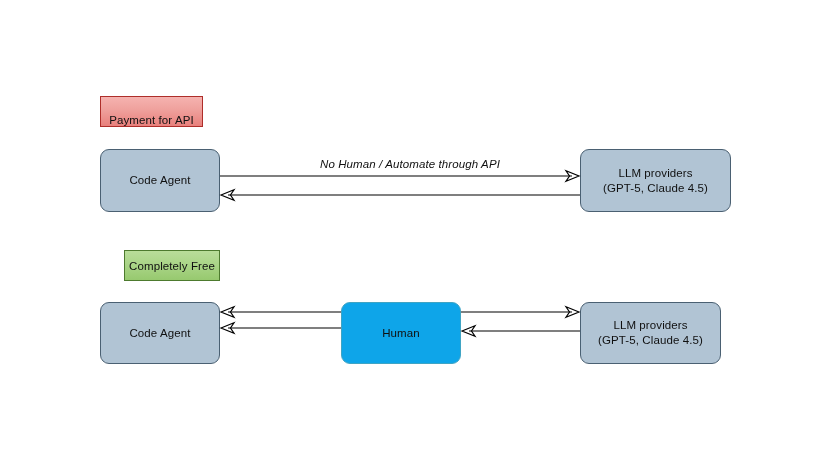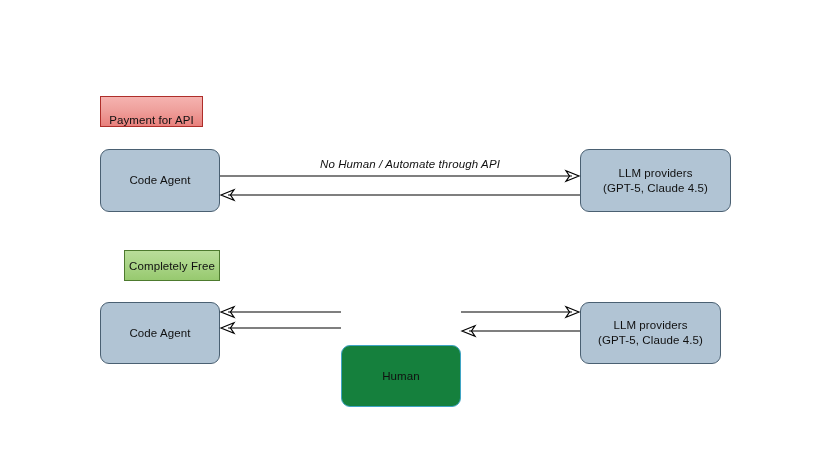--- a/index.html
+++ b/index.html
@@ -29,23 +29,22 @@
     line-height: 15px;
     color: #101010;
     letter-spacing: 0.1px;
   }
   .node-gray {
     background: #b1c4d4;
     border: 1.2px solid #4a6072;
     box-shadow: 0 0 0 0 rgba(0,0,0,0);
   }
   .node-blue {
-    background: #15803d;
+    background: #0ea5e9;
     border: 1.2px solid #3fa4c4;
-    margin-top: 43px;
   }
   .badge {
     position: absolute;
     box-sizing: border-box;
     display: flex;
     align-items: center;
     justify-content: center;
     font-size: 11.5px;
     color: #101010;
     letter-spacing: 0.1px;

